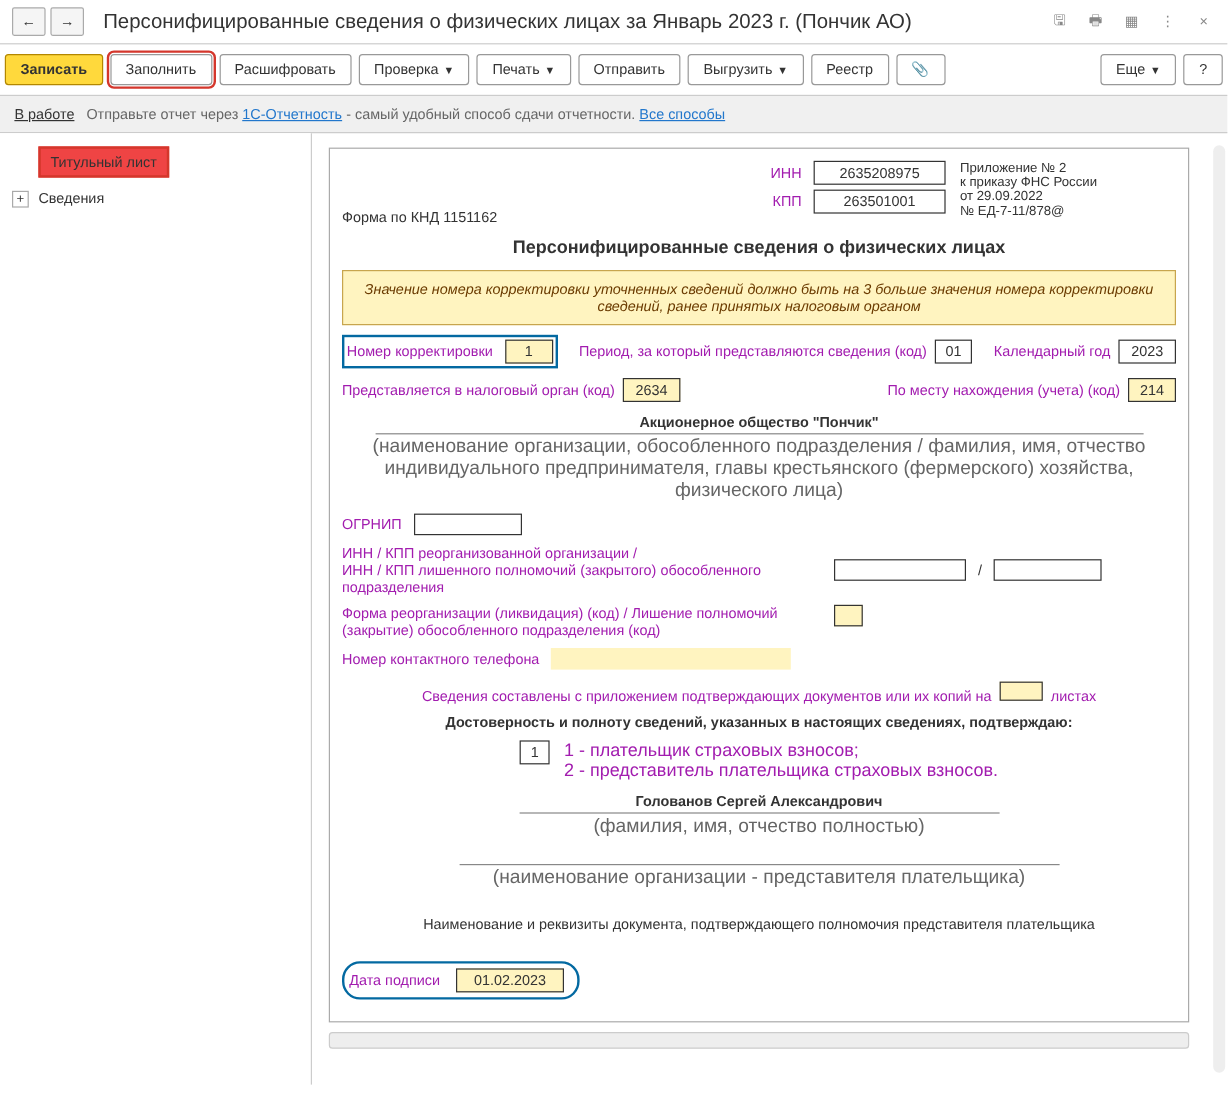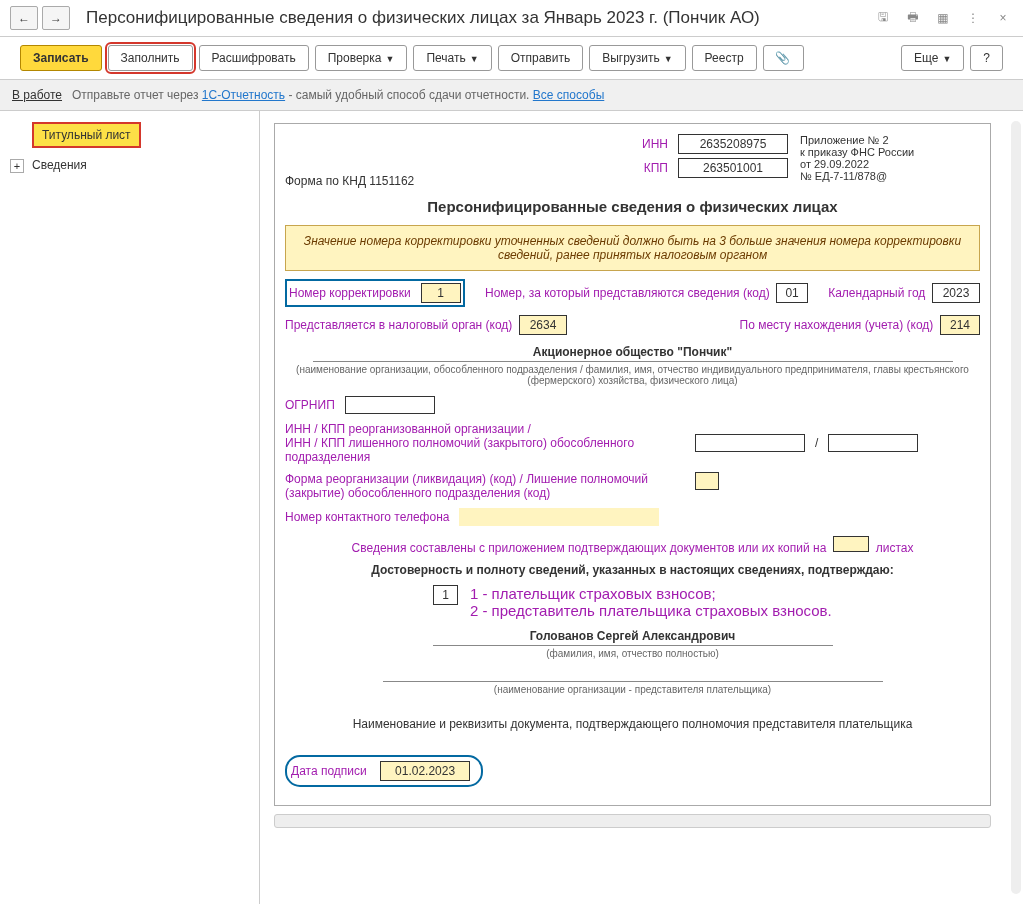--- a/index.html
+++ b/index.html
@@ -2,52 +2,52 @@
 <html><head>
 <meta charset="utf-8">
 <style>
   * { box-sizing: border-box; }
   body { margin: 0; font-family: Arial, sans-serif; font-size: 12px; background: #fff; color: #333; }
   .titlebar { display: flex; align-items: center; padding: 6px 10px; border-bottom: 1px solid #ccc; }
   .nav-btn { width: 28px; height: 24px; border: 1px solid #aaa; background: #f5f5f5; margin-right: 4px; display: flex; align-items: center; justify-content: center; cursor: pointer; border-radius: 2px; }
   .titlebar h1 { font-size: 17px; font-weight: normal; margin: 0 0 0 12px; flex: 1; }
   .icon-btns { display: flex; gap: 10px; }
   .icon-btn { width: 20px; height: 20px; display: flex; align-items: center; justify-content: center; cursor: pointer; color: #888; }
-  .toolbar { display: flex; align-items: center; padding: 8px 20px; border-bottom: 1px solid #ccc; gap: 6px; }
+  .toolbar { display: flex; align-items: center; padding: 8px 4px; border-bottom: 1px solid #ccc; gap: 6px; }
   .btn { padding: 5px 12px; border: 1px solid #999; background: #fff; border-radius: 3px; cursor: pointer; font-size: 12px; color: #333; }
   .btn-primary { background: #ffd93c; border-color: #b38700; font-weight: bold; }
   .btn-hl { outline: 2px solid #d4372c; outline-offset: 1px; }
   .btn .chev { font-size: 9px; margin-left: 4px; }
   .toolbar-spacer { flex: 1; }
   .infobar { background: #f0f0f0; padding: 8px 12px; border-bottom: 1px solid #ccc; display: flex; align-items: center; gap: 10px; }
   .infobar .status { text-decoration: underline; color: #333; }
   .infobar .msg { color: #666; }
   .infobar a { color: #2277cc; text-decoration: underline; }
   .body { display: flex; height: calc(913px - 120px); }
   .sidebar { width: 260px; border-right: 1px solid #ccc; padding: 6px 4px; background: #fff; }
   .tree-item { padding: 5px 8px 5px 28px; cursor: pointer; position: relative; }
-  .tree-item.active span.hl { background: #fde047; border: 2px solid #d4372c; padding: 4px 8px; display: inline-block; }
+  .tree-item.active span.hl { background: #ef4444; border: 2px solid #d4372c; padding: 4px 8px; display: inline-block; }
   .tree-item .exp { position: absolute; left: 6px; top: 6px; width: 14px; height: 14px; border: 1px solid #aaa; display: flex; align-items: center; justify-content: center; font-size: 11px; line-height: 1; }
   .content { flex: 1; overflow: auto; padding: 12px 14px 20px 14px; position: relative; }
   .scroll-stub { position: absolute; right: 2px; top: 10px; bottom: 10px; width: 10px; background: #eee; border-radius: 5px; }
   .form-area { background: #fff; border: 1px solid #aaa; padding: 10px 10px 18px 10px; margin-right: 18px; }
   .row { display: flex; align-items: center; margin-bottom: 4px; }
   .row.sp { justify-content: space-between; }
   .lbl { color: #a21caf; }
   .inbox { border: 1px solid #333; padding: 2px 8px; min-width: 80px; display: inline-block; text-align: center; background: #fff; }
   .inbox.y { background: #fff4c0; }
   .hl-red { border: 2px solid #0369a1; padding: 2px; display: inline-block; }
   .header-block { display: flex; gap: 12px; }
   .header-block .left { flex: 1; }
   .header-block .center { width: 300px; }
   .header-block .right { width: 180px; font-size: 11px; }
   .h-title { text-align: center; font-weight: bold; font-size: 15px; margin: 10px 0; }
   .notice { background: #fff4c0; border: 1px solid #c7a54e; padding: 8px; text-align: center; font-style: italic; color: #6b3b00; margin: 8px 0; }
   .hr { border-top: 1px solid #888; margin: 2px auto; max-width: 640px; }
-  .small-note { text-align: center; font-size: 10px; color: #666; }
+  .small-note { text-align: center; font-size: 16px; color: #666; }
   .center { text-align: center; }
   .section-bold { font-weight: bold; text-align: center; margin: 8px 0; }
   .sig-date { margin-top: 24px; }
   .sig-date .hl-red { background: #fff; padding: 4px; border-radius: 15px; }
   .sig-date .inbox { min-width: 90px; }
   .small-inbox { border: 1px solid #333; background: #fff4c0; padding: 0 4px; display: inline-block; min-width: 20px; text-align: center; }
   .hscroll { height: 14px; background: #eee; border: 1px solid #ccc; margin-top: 8px; border-radius: 3px; margin-right: 18px; }
 </style>
 </head>
 <body>
@@ -131,21 +131,21 @@
       <div class="notice">Значение номера корректировки уточненных сведений должно быть на 3 больше значения номера корректировки сведений, ранее принятых налоговым органом</div>
 
       <div class="row sp" style="margin-top:6px">
         <span>
           <span class="hl-red">
             <span class="lbl">Номер корректировки</span>
             &nbsp;&nbsp;<span class="inbox y" style="min-width:40px">1</span>
           </span>
         </span>
         <span>
-          <span class="lbl">Номер, за который представляются сведения (код)</span>
+          <span class="lbl">Период, за который представляются сведения (код)</span>
           &nbsp;<span class="inbox" style="min-width:30px">01</span>
         </span>
         <span>
           <span class="lbl">Календарный год</span>
           &nbsp;<span class="inbox" style="min-width:48px">2023</span>
         </span>
       </div>
 
       <div class="row sp" style="margin-top:8px">
         <span>

